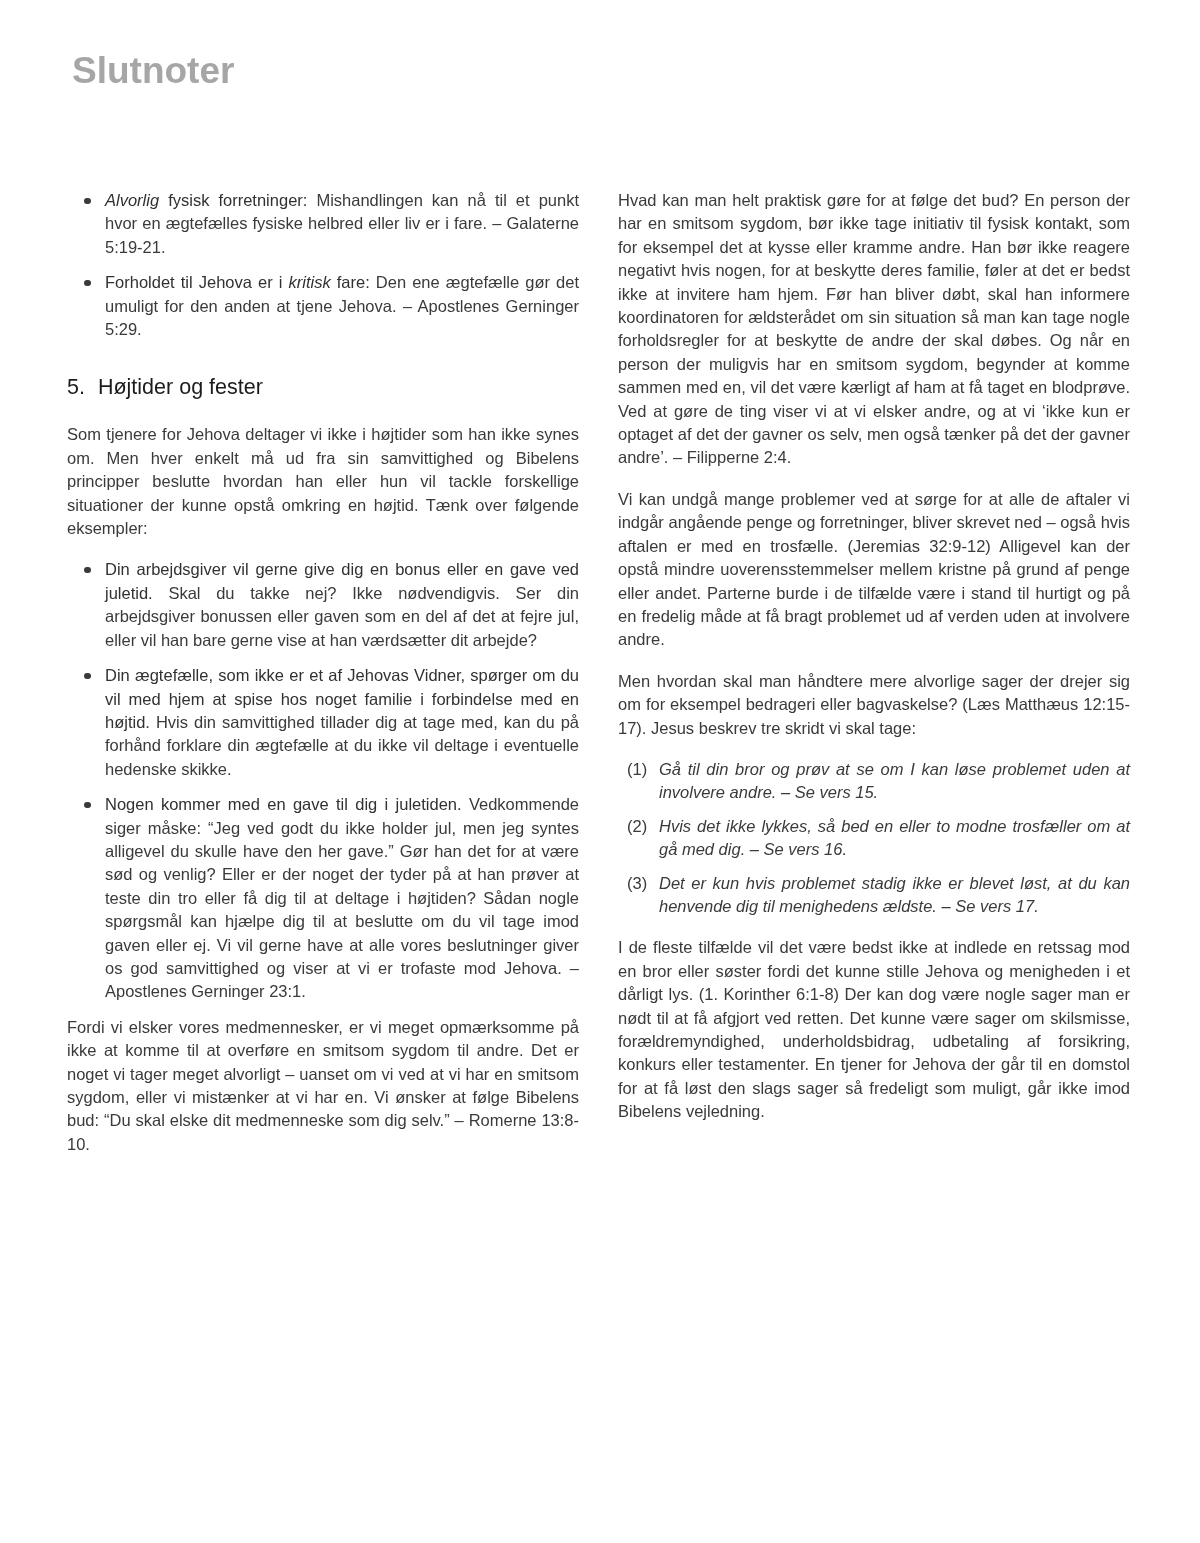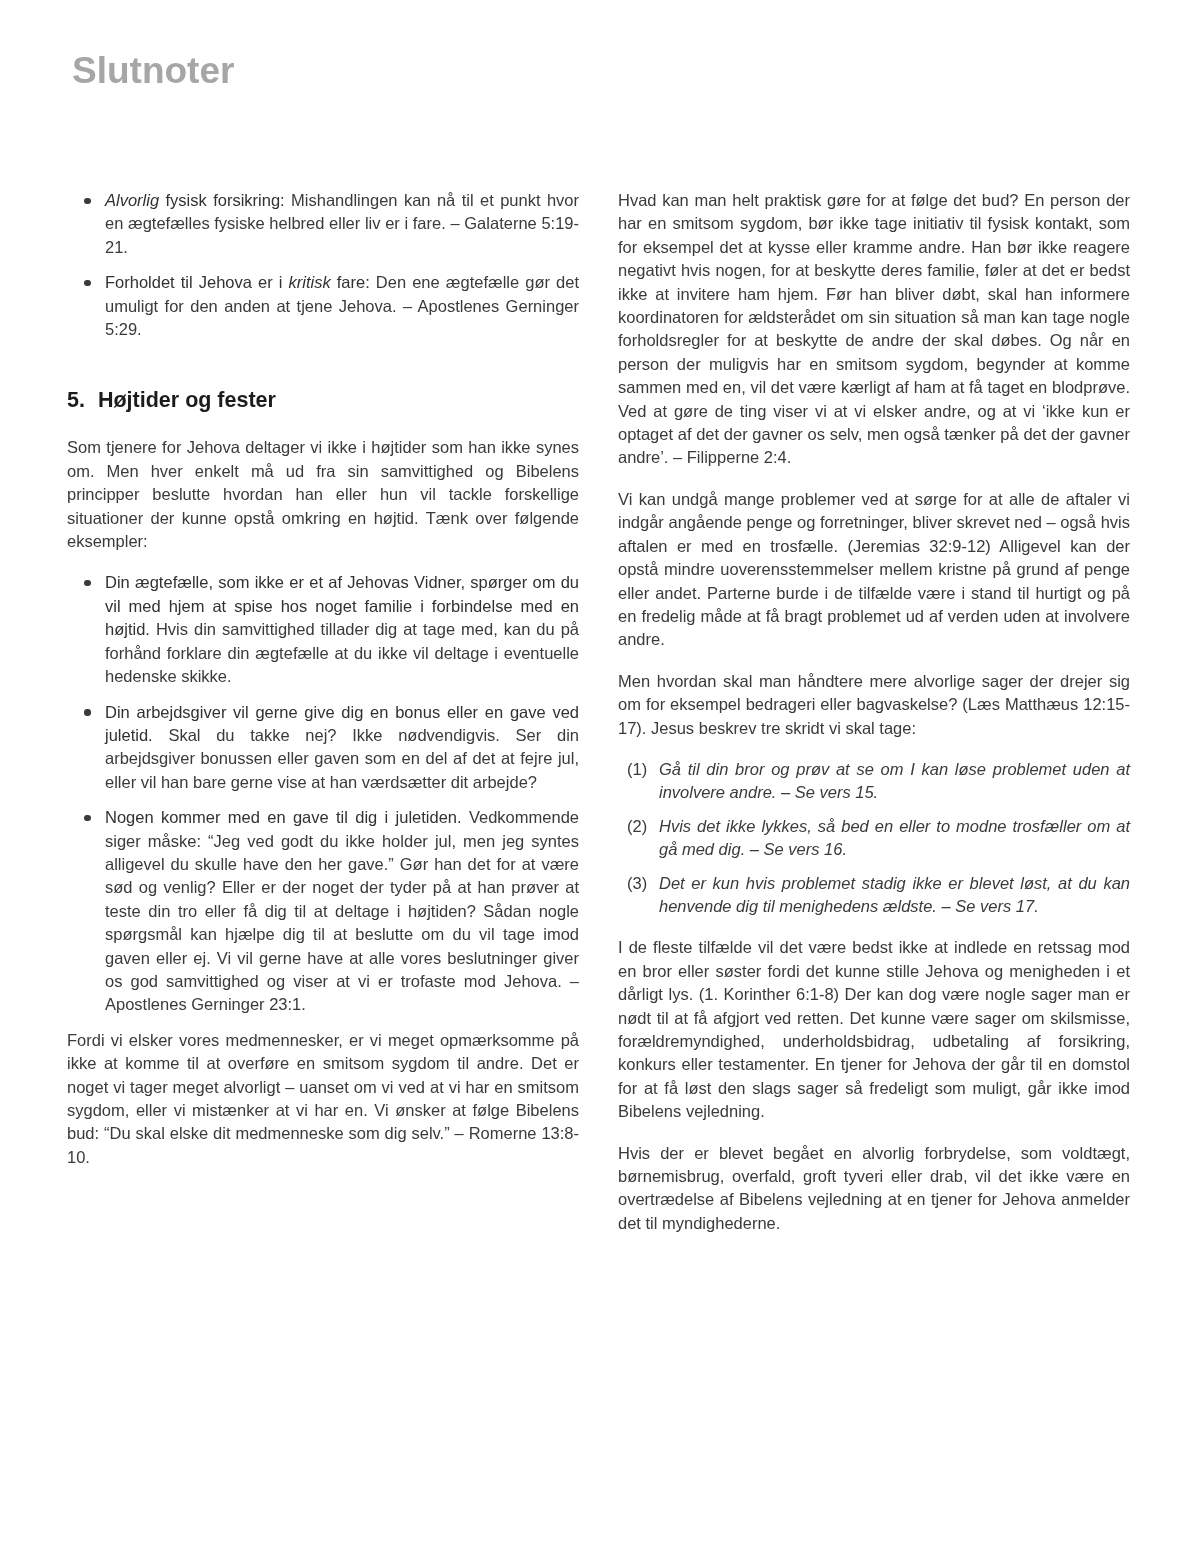--- a/index.html
+++ b/index.html
@@ -16,22 +16,22 @@
     font-size: 37px; line-height: 1; font-weight: 700; color: #a6a6a6;
   }
   .columns {
     position: absolute; left: 67px; top: 189px; width: 1063px;
     display: flex; gap: 39px; align-items: flex-start;
   }
   .col { width: 512px; font-size: 16.5px; line-height: 23.4px; text-align: justify; }
   .para { margin: 0 0 18px 0; }
   .para:last-child { margin-bottom: 0; }
   .section-heading {
-    font-size: 21.5px; line-height: 28px; font-weight: 700; color: #1c1c1c;
-    margin: 45px 0 22px 0; text-align: left;
+    font-size: 21.5px; line-height: 28px; font-weight: 400; color: #1c1c1c;
+    margin: 32px 0 22px 0; text-align: left;
   }
   .section-heading .sec-num { margin-right: 13px; }
   .bullet-list { margin: 0; }
   .bullet { position: relative; padding-left: 38px; margin: 0 0 12px 0; }
   .dot {
     position: absolute; left: 17px; top: 8.5px;
     width: 6.5px; height: 6.5px; border-radius: 50%; background: #3a3a3a;
   }
   .bullet-text { margin: 0; }
   .lead { font-weight: 400; color: #313131; }
@@ -47,40 +47,40 @@
 <div class="page">
   <h1 class="doc-title">Slutnoter</h1>
 
   <div class="columns">
 
     <section class="col">
 
       <div class="bullet-list">
         <div class="bullet">
           <span class="dot"></span>
-          <p class="bullet-text"><span class="lead italic">Alvorlig</span><span class="lead"> fysisk forsikring:</span><span> Mishandlingen kan nå til et punkt hvor en ægtefælles fysiske helbred eller liv er i fare. – Galaterne 5:19-21.</span></p>
+          <p class="bullet-text"><span class="lead italic">Alvorlig</span><span class="lead"> fysisk forretninger:</span><span> Mishandlingen kan nå til et punkt hvor en ægtefælles fysiske helbred eller liv er i fare. – Galaterne 5:19-21.</span></p>
         </div>
         <div class="bullet">
           <span class="dot"></span>
           <p class="bullet-text"><span class="lead">Forholdet til Jehova er i </span><span class="lead italic">kritisk</span><span class="lead"> fare:</span><span> Den ene ægtefælle gør det umuligt for den anden at tjene Jehova. – Apostlenes Gerninger 5:29.</span></p>
         </div>
       </div>
 
       <h2 class="section-heading"><span class="sec-num">5.</span><span>Højtider og fester</span></h2>
 
       <p class="para">Som tjenere for Jehova deltager vi ikke i højtider som han ikke synes om. Men hver enkelt må ud fra sin samvittighed og Bibelens principper beslutte hvordan han eller hun vil tackle forskellige situationer der kunne opstå omkring en højtid. Tænk over følgende eksempler:</p>
 
       <div class="bullet-list">
         <div class="bullet">
           <span class="dot"></span>
-          <p class="bullet-text"><span class="lead">Din ægtefælle, som ikke er et af Jehovas Vidner, spørger om du vil med hjem at spise hos noget familie i forbindelse med en højtid.</span><span> Hvis din samvittighed tillader dig at tage med, kan du på forhånd forklare din ægtefælle at du ikke vil deltage i eventuelle hedenske skikke.</span></p>
+          <p class="bullet-text"><span class="lead">Din arbejdsgiver vil gerne give dig en bonus eller en gave ved juletid.</span><span> Skal du takke nej? Ikke nødvendigvis. Ser din arbejdsgiver bonussen eller gaven som en del af det at fejre jul, eller vil han bare gerne vise at han værdsætter dit arbejde?</span></p>
         </div>
         <div class="bullet">
           <span class="dot"></span>
-          <p class="bullet-text"><span class="lead">Din arbejdsgiver vil gerne give dig en bonus eller en gave ved juletid.</span><span> Skal du takke nej? Ikke nødvendigvis. Ser din arbejdsgiver bonussen eller gaven som en del af det at fejre jul, eller vil han bare gerne vise at han værdsætter dit arbejde?</span></p>
+          <p class="bullet-text"><span class="lead">Din ægtefælle, som ikke er et af Jehovas Vidner, spørger om du vil med hjem at spise hos noget familie i forbindelse med en højtid.</span><span> Hvis din samvittighed tillader dig at tage med, kan du på forhånd forklare din ægtefælle at du ikke vil deltage i eventuelle hedenske skikke.</span></p>
         </div>
         <div class="bullet">
           <span class="dot"></span>
           <p class="bullet-text"><span class="lead">Nogen kommer med en gave til dig i juletiden.</span><span> Vedkommende siger måske: “Jeg ved godt du ikke holder jul, men jeg syntes alligevel du skulle have den her gave.” Gør han det for at være sød og venlig? Eller er der noget der tyder på at han prøver at teste din tro eller få dig til at deltage i højtiden? Sådan nogle spørgsmål kan hjælpe dig til at beslutte om du vil tage imod gaven eller ej. Vi vil gerne have at alle vores beslutninger giver os god samvittighed og viser at vi er trofaste mod Jehova. – Apostlenes Gerninger 23:1.</span></p>
         </div>
       </div>
 
 
       <p class="para">Fordi vi elsker vores medmennesker, er vi meget opmærksomme på ikke at komme til at overføre en smitsom sygdom til andre. Det er noget vi tager meget alvorligt – uanset om vi ved at vi har en smitsom sygdom, eller vi mistænker at vi har en. Vi ønsker at følge Bibelens bud: “Du skal elske dit medmenneske som dig selv.” – Romerne 13:8-10.</p>
 
@@ -105,17 +105,16 @@
           <p class="step-text">Hvis det ikke lykkes, så bed en eller to modne trosfæller om at gå med dig. – Se vers 16.</p>
         </div>
         <div class="step">
           <span class="step-num">(3)</span>
           <p class="step-text">Det er kun hvis problemet stadig ikke er blevet løst, at du kan henvende dig til menighedens ældste. – Se vers 17.</p>
         </div>
       </div>
 
       <p class="para">I de fleste tilfælde vil det være bedst ikke at indlede en retssag mod en bror eller søster fordi det kunne stille Jehova og menigheden i et dårligt lys. (1. Korinther 6:1-8) Der kan dog være nogle sager man er nødt til at få afgjort ved retten. Det kunne være sager om skilsmisse, forældremyndighed, underholdsbidrag, udbetaling af forsikring, konkurs eller testamenter. En tjener for Jehova der går til en domstol for at få løst den slags sager så fredeligt som muligt, går ikke imod Bibelens vejledning.</p>
 
-      <p class="para">Hvis der er blevet begået en alvorlig forbrydelse, som voldtægt, børnemisbrug, overfald, groft tyveri eller drab, vil det ikke være en overtrædelse af Bibelens vejledning at en tjener for Jehova anmelder det til myndighederne.</p>
 
     </section>
   </div>
 </div>
 
 </body></html>

